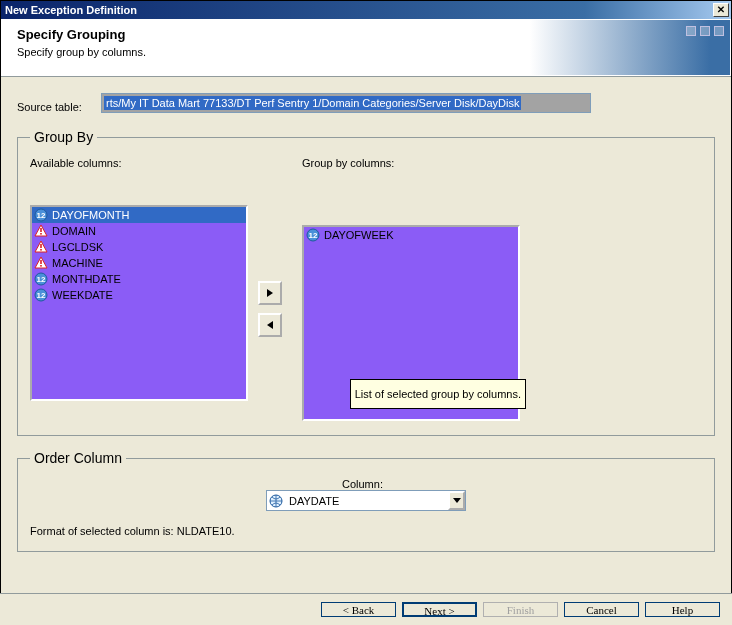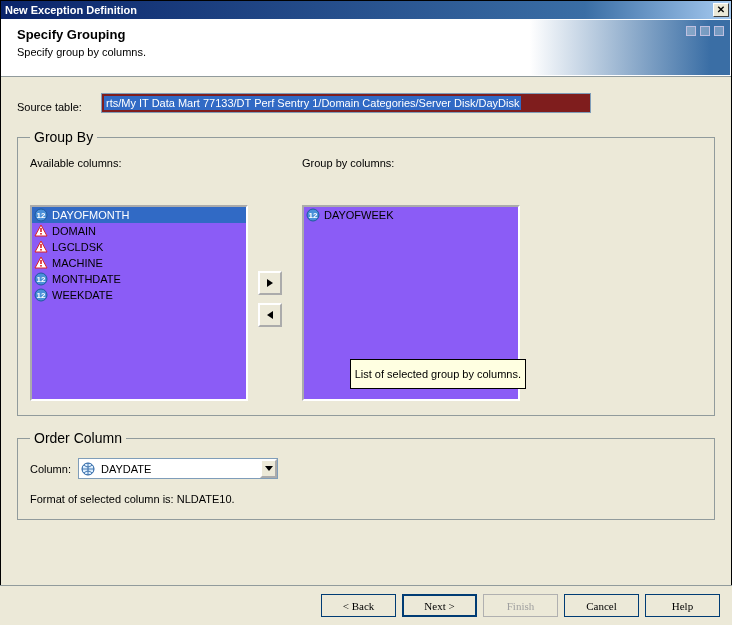--- a/index.html
+++ b/index.html
@@ -58,21 +58,21 @@
   .pager-dots span {
     width: 10px; height: 10px; border: 1px solid #c0c0e0; background: rgba(255,255,255,0.3);
   }
   .body-area { padding: 16px 16px 10px 16px; }
   .row { display: flex; align-items: flex-end; margin-bottom: 16px; }
   .row label { width: 84px; }
   .src-input {
     flex: 0 0 490px;
     height: 20px;
     border: 1px solid #7f9db9;
-    background: #7f1d1d;
+    background: #a3a3a3;
     padding: 0 2px;
     display: flex;
     align-items: center;
     overflow: hidden;
   }
   .src-input .seltext {
     background: #316ac5;
     color: #fff;
     white-space: nowrap;
     font-size: 11px;
@@ -88,21 +88,21 @@
   .groupby-inner { display: flex; }
   .col { display: flex; flex-direction: column; gap: 32px; }
   .col-label { margin-bottom: 4px; }
   .listbox {
     width: 218px; height: 196px;
     border: 2px inset #fff;
     background: #8b5cf6;
     overflow: auto;
     position: relative;
   }
-  .listbox.right { width: 218px; }
+  .listbox.right { width: 218px; margin-top: 20px; }
   .listitem {
     display: flex; align-items: center;
     height: 16px;
     padding: 0 2px;
     cursor: default;
   }
   .listitem.selected { background: #316ac5; color: #fff; }
   .ico {
     width: 14px; height: 14px; margin-right: 4px; flex-shrink: 0;
     display: inline-flex; align-items: center; justify-content: center;
@@ -122,21 +122,21 @@
   }
   .tooltip {
     position: absolute;
     right: -6px; bottom: 12px;
     background: #ffffe1;
     border: 1px solid #000;
     padding: 8px 4px;
     font-size: 11px;
     white-space: nowrap;
   }
-  .order-row { display:flex; align-items:center; margin-bottom:14px; }
+  .order-row { display:flex; align-items:center; margin-bottom:14px;flex-direction:column; }
   .order-row label { width: 48px; }
   .combo {
     width: 200px; height: 21px;
     border: 1px solid #7f9db9;
     background: #fff;
     display: flex; align-items: center;
     cursor: pointer;
   }
   .combo .ico { margin-left: 2px; }
   .combo .txt { flex: 1; padding: 0 2px; }
@@ -151,21 +151,21 @@
     position: absolute;
     left:0; right:0; bottom:0;
     border-top: 1px solid #919b9c;
     background: #ece9d8;
     padding: 8px 12px;
     display: flex;
     justify-content: flex-end;
     gap: 6px;
   }
   .btn {
-    width: 75px; height: 23px;
+    width: 75px; height: 15px;
     background: #ece9d8;
     border: 1px solid #003c74;
     font-family: Tahoma;
     font-size: 11px;
     cursor: pointer;
   }
   .btn.disabled {
     color: #a0a0a0;
     border-color: #b0b0b0;
     cursor: default;

